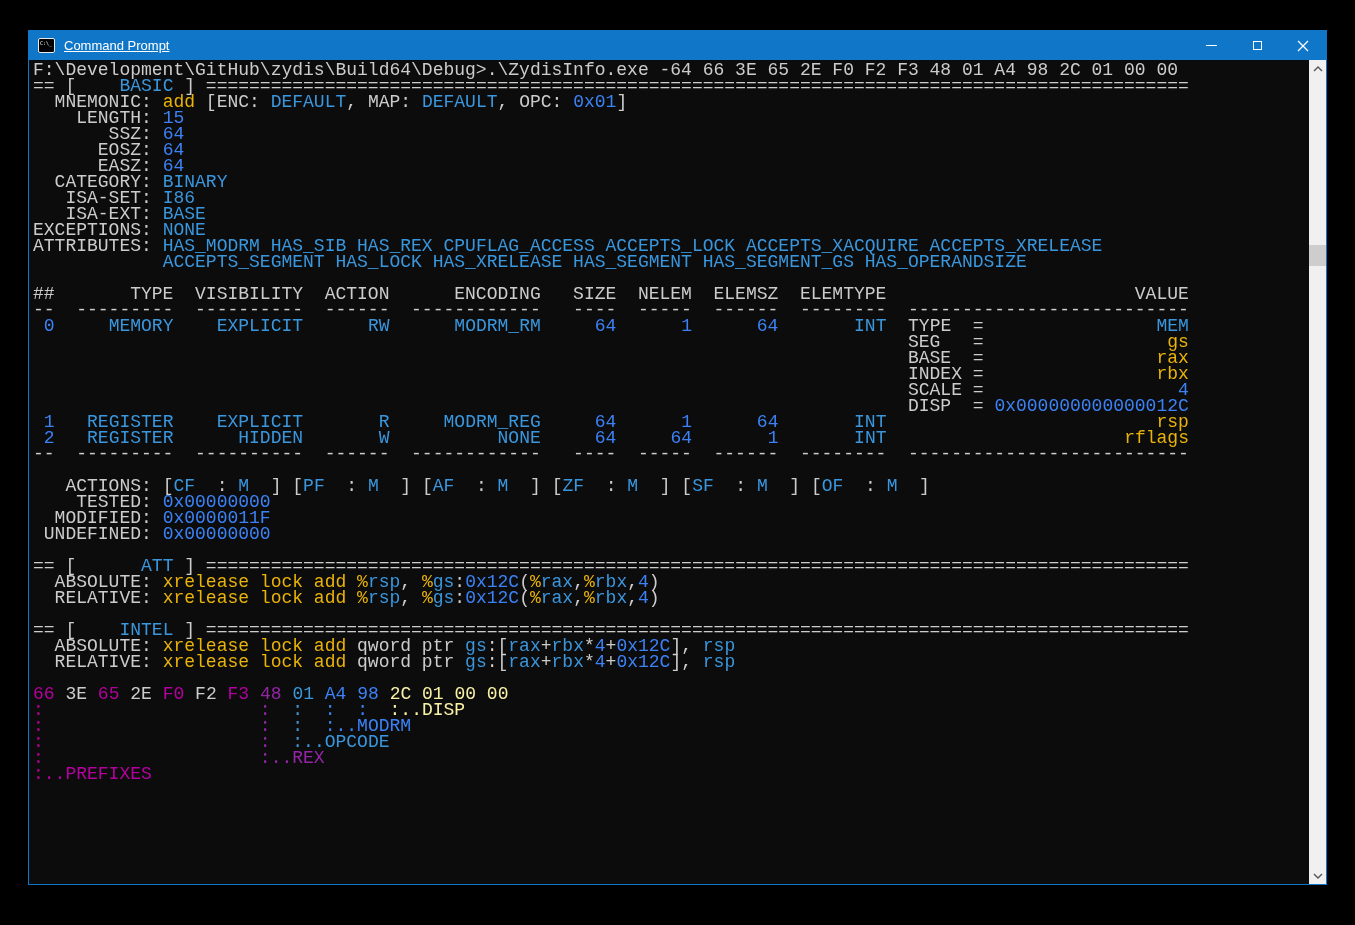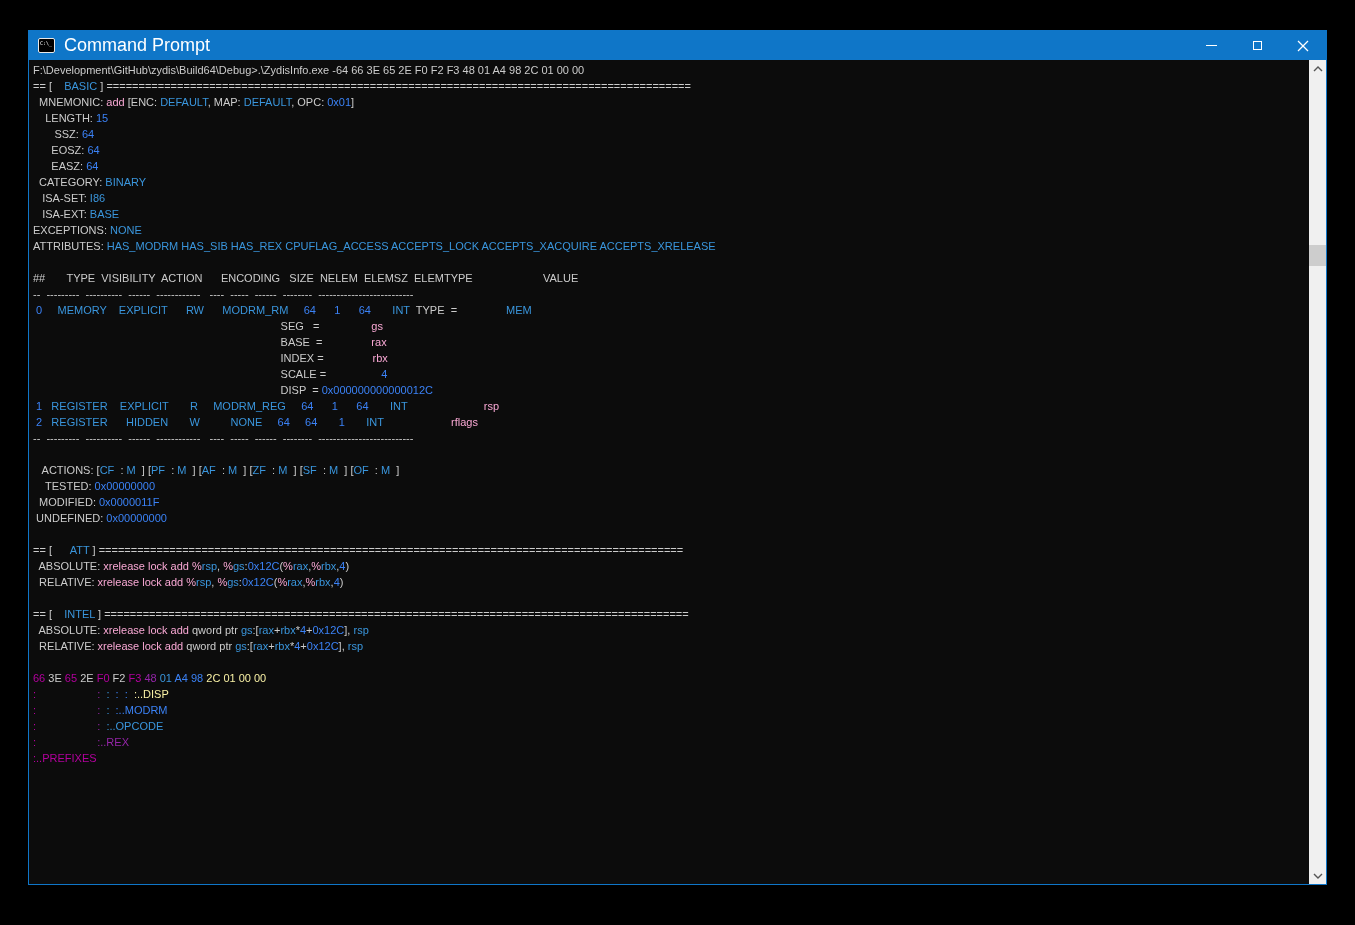--- a/index.html
+++ b/index.html
@@ -15,41 +15,41 @@
     background:#0F76C8; display:flex; align-items:center;
   }
   .cmd-icon {
     width:17px; height:15px; margin-left:9px; background:#000;
     border:1px solid #E8E8E8; border-radius:2px; position:relative; flex:0 0 auto;
   }
   .cmd-icon::after {
     content:"C:\\_"; position:absolute; left:1px; top:1px;
     font:5px "DejaVu Sans Mono", monospace; color:#fff; letter-spacing:0;
   }
-  .title-text { color:#FFFFFF; font-size:18px; margin-left:9px; white-space:nowrap; }
+  .title-text { color:#FFFFFF; font-size:13px; margin-left:9px; white-space:nowrap;text-decoration:underline; }
   .tb-spacer { flex:1; }
   .tb-btn {
     width:46px; height:29px; display:flex; align-items:center; justify-content:center;
   }
   .glyph-min { display:block; width:11px; height:1px; background:#FFFFFF; }
   .glyph-max { display:block; width:9px; height:9px; border:1px solid #FFFFFF; }
 
   .console {
     position:absolute; left:0; top:29px; right:0; bottom:0;
     background:#0C0C0C; overflow:hidden;
   }
   .terminal {
     position:absolute; left:4px; top:2px; right:20px; bottom:0;
-    font-family:Liberation Sans, sans-serif; font-size:11px;
+    font-family:Liberation Mono, monospace; font-size:18px;
   }
   .line { height:16px; line-height:16px; white-space:pre; }
   .c-w { color:#CCCCCC; }
   .c-b { color:#3A96DD; }
   .c-g { color:#3b82f6; }
-  .c-r { color:#f9a8d4;margin-top:24px; }
+  .c-r { color:#eab308;margin-top:24px; }
   .c-m { color:#B4009E; }
   .c-p { color:#9425A8;text-align:center; }
   .c-y { color:#F9F1A5; }
   .cursor { display:inline-block; width:8px; height:6px; background:#EFEEDC; vertical-align:-1px; }
 
   .scrollbar {
     position:absolute; top:0; right:0; width:17px; bottom:0;
     background:#F0F0F0;
   }
   .sb-arrow {
@@ -92,20 +92,21 @@
         <div class="line"><span class="c-w">  MNEMONIC: </span><span class="c-r">add</span><span class="c-w"> [ENC: </span><span class="c-b">DEFAULT</span><span class="c-w">, MAP: </span><span class="c-b">DEFAULT</span><span class="c-w">, OPC: </span><span class="c-g">0x01</span><span class="c-w">]</span></div>
         <div class="line"><span class="c-w">    LENGTH: </span><span class="c-g">15</span></div>
         <div class="line"><span class="c-w">       SSZ: </span><span class="c-g">64</span></div>
         <div class="line"><span class="c-w">      EOSZ: </span><span class="c-g">64</span></div>
         <div class="line"><span class="c-w">      EASZ: </span><span class="c-g">64</span></div>
         <div class="line"><span class="c-w">  CATEGORY: </span><span class="c-b">BINARY</span></div>
         <div class="line"><span class="c-w">   ISA-SET: </span><span class="c-b">I86</span></div>
         <div class="line"><span class="c-w">   ISA-EXT: </span><span class="c-b">BASE</span></div>
         <div class="line"><span class="c-w">EXCEPTIONS: </span><span class="c-b">NONE</span></div>
         <div class="line"><span class="c-w">ATTRIBUTES: </span><span class="c-b">HAS_MODRM HAS_SIB HAS_REX CPUFLAG_ACCESS ACCEPTS_LOCK ACCEPTS_XACQUIRE ACCEPTS_XRELEASE</span></div>
+        <div class="line"><span class="c-w">            </span><span class="c-b">ACCEPTS_SEGMENT HAS_LOCK HAS_XRELEASE HAS_SEGMENT HAS_SEGMENT_GS HAS_OPERANDSIZE</span></div>
         <div class="line"></div>
         <div class="line"><span class="c-w">##       TYPE  VISIBILITY  ACTION      ENCODING   SIZE  NELEM  ELEMSZ  ELEMTYPE</span><span class="c-w">                       </span><span class="c-w">VALUE</span></div>
         <div class="line"><span class="c-w">--  ---------  ----------  ------  ------------   ----  -----  ------  --------</span><span class="c-w">  </span><span class="c-w">--------------------------</span></div>
         <div class="line"><span class="c-w"> </span><span class="c-g">0</span><span class="c-w">     </span><span class="c-b">MEMORY</span><span class="c-w">    </span><span class="c-b">EXPLICIT</span><span class="c-w">      </span><span class="c-b">RW</span><span class="c-w">      </span><span class="c-b">MODRM_RM</span><span class="c-w">     </span><span class="c-g">64</span><span class="c-w">      </span><span class="c-g">1</span><span class="c-w">      </span><span class="c-g">64</span><span class="c-w">       </span><span class="c-b">INT</span><span class="c-w">  </span><span class="c-w">TYPE  =</span><span class="c-w">                </span><span class="c-b">MEM</span></div>
         <div class="line"><span class="c-w">                                                                                 </span><span class="c-w">SEG   =</span><span class="c-w">                 </span><span class="c-r">gs</span></div>
         <div class="line"><span class="c-w">                                                                                 </span><span class="c-w">BASE  =</span><span class="c-w">                </span><span class="c-r">rax</span></div>
         <div class="line"><span class="c-w">                                                                                 </span><span class="c-w">INDEX =</span><span class="c-w">                </span><span class="c-r">rbx</span></div>
         <div class="line"><span class="c-w">                                                                                 </span><span class="c-w">SCALE =</span><span class="c-w">                  </span><span class="c-g">4</span></div>
         <div class="line"><span class="c-w">                                                                                 </span><span class="c-w">DISP  =</span><span class="c-w"> </span><span class="c-g">0x000000000000012C</span></div>
         <div class="line"><span class="c-w"> </span><span class="c-g">1</span><span class="c-w">   </span><span class="c-b">REGISTER</span><span class="c-w">    </span><span class="c-b">EXPLICIT</span><span class="c-w">       </span><span class="c-b">R</span><span class="c-w">     </span><span class="c-b">MODRM_REG</span><span class="c-w">     </span><span class="c-g">64</span><span class="c-w">      </span><span class="c-g">1</span><span class="c-w">      </span><span class="c-g">64</span><span class="c-w">       </span><span class="c-b">INT</span><span class="c-w">                         </span><span class="c-r">rsp</span></div>

